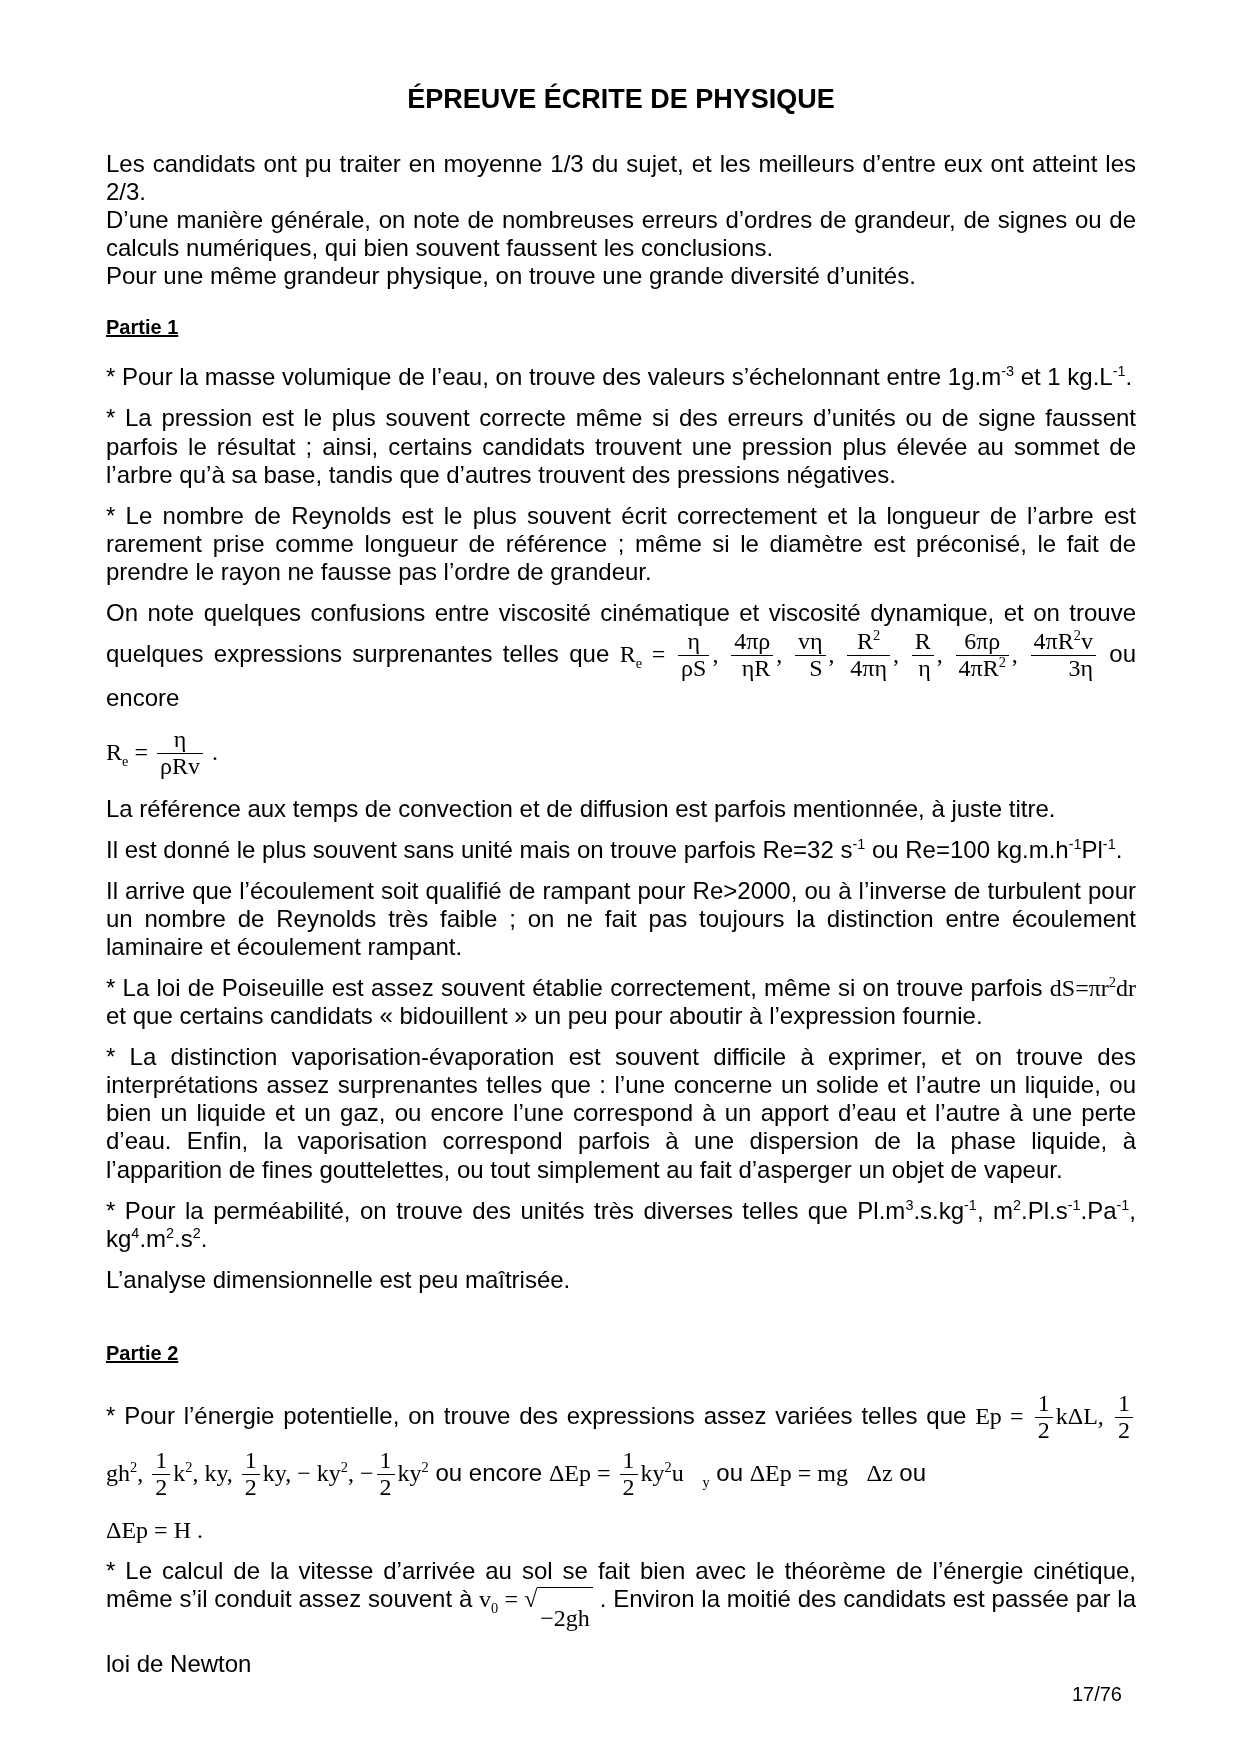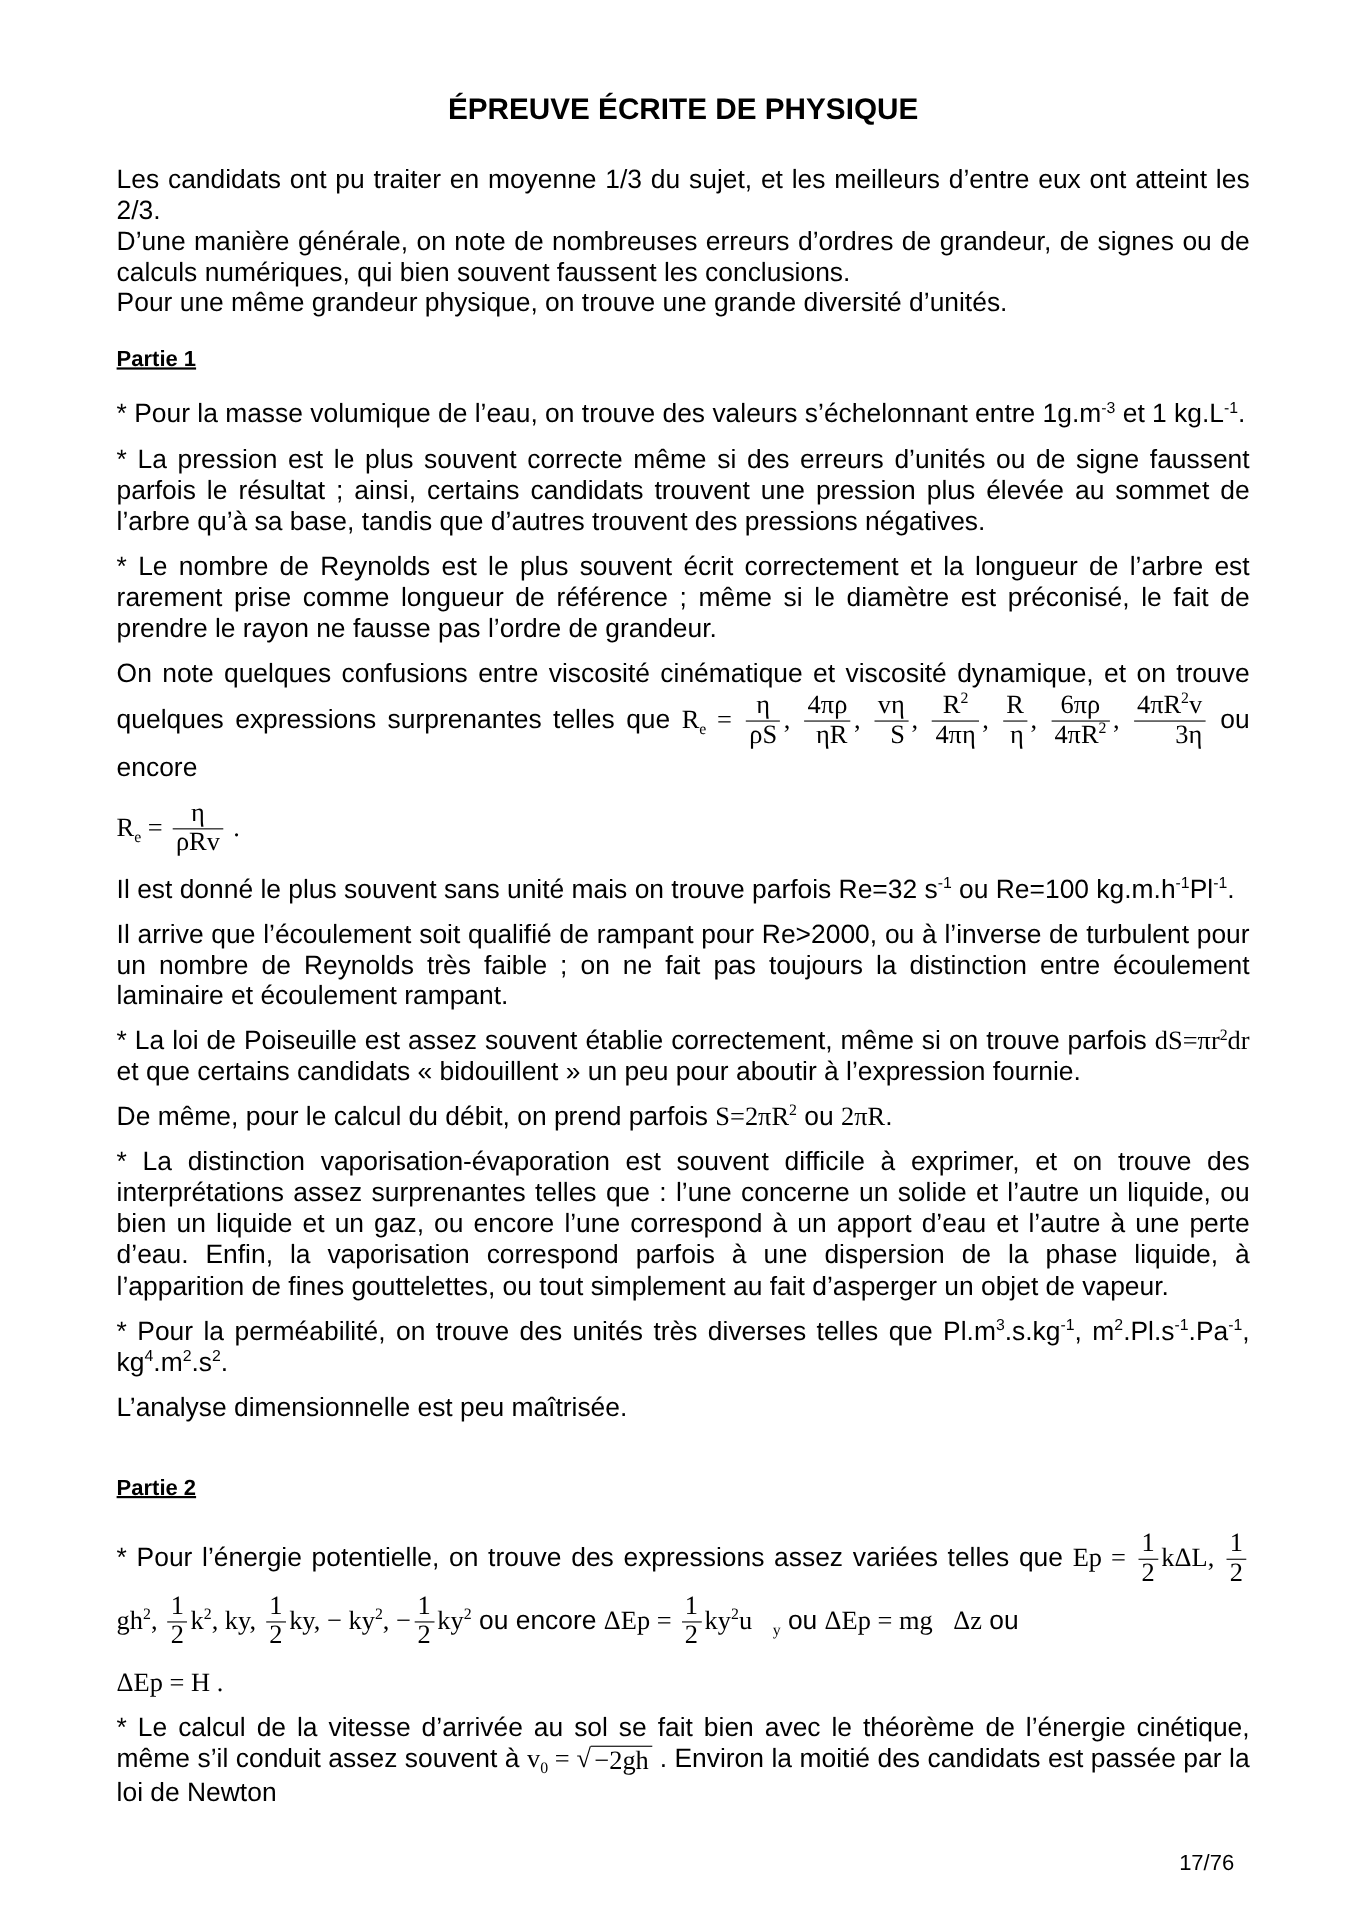--- a/index.html
+++ b/index.html
@@ -41,21 +41,21 @@
     text-align: center;
     font-family: "Liberation Serif", serif;
     line-height: 1.08;
     padding: 0 2px;
     margin: 2px 1px;
   }
   .frac .num, .frac .den { display: block; padding: 0 3px; }
   .frac .den { border-top: 1.6px solid #000; text-align: right; }
   .sqrt { display: inline-flex; align-items: flex-start; font-family: "Liberation Serif", serif; }
   .sqrt .radical { line-height: 1.05; }
-  .sqrt .radicand { border-top: 1.8px solid #000; line-height: 1.15; padding: 0 3px; }
+  .sqrt .radicand { border-top: 1.8px solid #000; line-height: 1.15; padding: 17px 3px; }
   .page-number {
     position: absolute;
     right: 118px;
     bottom: 46px;
     font-size: 20px;
   }
 </style>
 </head>
 <body>
 
@@ -67,24 +67,24 @@
   <p class="intro-line">D’une manière générale, on note de nombreuses erreurs d’ordres de grandeur, de signes ou de calculs numériques, qui bien souvent faussent les conclusions.</p>
   <p class="intro-line last">Pour une même grandeur physique, on trouve une grande diversité d’unités.</p>
 
   <div class="heading">Partie 1</div>
 
   <p><span>* Pour la masse volumique de l’eau, on trouve des valeurs s’échelonnant entre 1g.m</span><sup>-3</sup><span> et 1 kg.L</span><sup>-1</sup><span>.</span></p>
   <p>* La pression est le plus souvent correcte même si des erreurs d’unités ou de signe faussent parfois le résultat ; ainsi, certains candidats trouvent une pression plus élevée au sommet de l’arbre qu’à sa base, tandis que d’autres trouvent des pressions négatives.</p>
   <p>* Le nombre de Reynolds est le plus souvent écrit correctement et la longueur de l’arbre est rarement prise comme longueur de référence ; même si le diamètre est préconisé, le fait de prendre le rayon ne fausse pas l’ordre de grandeur.</p>
   <p><span>On note quelques confusions entre viscosité cinématique et viscosité dynamique, et on trouve quelques expressions surprenantes telles que </span><span class="math">R</span><sub class="math">e</sub><span class="math"> = </span><span class="frac"><span class="num"><span class="math">η</span></span><span class="den"><span class="math">ρS</span></span></span><span class="math">, </span><span class="frac"><span class="num"><span class="math">4πρ</span></span><span class="den"><span class="math">ηR</span></span></span><span class="math">, </span><span class="frac"><span class="num"><span class="math">vη</span></span><span class="den"><span class="math">S</span></span></span><span class="math">, </span><span class="frac"><span class="num"><span class="math">R</span><sup class="math">2</sup></span><span class="den"><span class="math">4πη</span></span></span><span class="math">, </span><span class="frac"><span class="num"><span class="math">R</span></span><span class="den"><span class="math">η</span></span></span><span class="math">, </span><span class="frac"><span class="num"><span class="math">6πρ</span></span><span class="den"><span class="math">4πR</span><sup class="math">2</sup></span></span><span class="math">, </span><span class="frac"><span class="num"><span class="math">4πR</span><sup class="math">2</sup><span class="math">v</span></span><span class="den"><span class="math">3η</span></span></span><span> ou encore</span></p>
   <p><span class="math">R</span><sub class="math">e</sub><span class="math"> = </span><span class="frac"><span class="num"><span class="math">η</span></span><span class="den"><span class="math">ρRv</span></span></span><span class="math"> .</span></p>
+  <p>La référence aux temps de convection et de diffusion est parfois mentionnée, à juste titre.</p>
   <p><span>Il est donné le plus souvent sans unité mais on trouve parfois Re=32 s</span><sup>-1</sup><span> ou Re=100 kg.m.h</span><sup>-1</sup><span>Pl</span><sup>-1</sup><span>.</span></p>
   <p>Il arrive que l’écoulement soit qualifié de rampant pour Re&gt;2000, ou à l’inverse de turbulent pour un nombre de Reynolds très faible ; on ne fait pas toujours la distinction entre écoulement laminaire et écoulement rampant.</p>
   <p><span>* La loi de Poiseuille est assez souvent établie correctement, même si on trouve parfois </span><span class="math">dS=πr</span><sup class="math">2</sup><span class="math">dr</span><span> et que certains candidats «&nbsp;bidouillent&nbsp;» un peu pour aboutir à l’expression fournie.</span></p>
-  <p><span>De même, pour le calcul du débit, on prend parfois </span><span class="math">S=2πR</span><sup class="math">2</sup><span> ou </span><span class="math">2πR</span><span>.</span></p>
   <p>* La distinction vaporisation-évaporation est souvent difficile à exprimer, et on trouve des interprétations assez surprenantes telles que : l’une concerne un solide et l’autre un liquide, ou bien un liquide et un gaz, ou encore l’une correspond à un apport d’eau et l’autre à une perte d’eau. Enfin, la vaporisation correspond parfois à une dispersion de la phase liquide, à l’apparition de fines gouttelettes, ou tout simplement au fait d’asperger un objet de vapeur.</p>
   <p><span>* Pour la perméabilité, on trouve des unités très diverses telles que Pl.m</span><sup>3</sup><span>.s.kg</span><sup>-1</sup><span>, m</span><sup>2</sup><span>.Pl.s</span><sup>-1</sup><span>.Pa</span><sup>-1</sup><span>, kg</span><sup>4</sup><span>.m</span><sup>2</sup><span>.s</span><sup>2</sup><span>.</span></p>
   <p>L’analyse dimensionnelle est peu maîtrisée.</p>
 
   <div class="heading part2">Partie 2</div>
 
   <p><span>* Pour l’énergie potentielle, on trouve des expressions assez variées telles que </span><span class="math">Ep = </span><span class="frac"><span class="num"><span class="math">1</span></span><span class="den"><span class="math">2</span></span></span><span class="math">kΔL, </span><span class="frac"><span class="num"><span class="math">1</span></span><span class="den"><span class="math">2</span></span></span><span class="math">gh</span><sup class="math">2</sup><span class="math">, </span><span class="frac"><span class="num"><span class="math">1</span></span><span class="den"><span class="math">2</span></span></span><span class="math">k</span><sup class="math">2</sup><span class="math">, ky, </span><span class="frac"><span class="num"><span class="math">1</span></span><span class="den"><span class="math">2</span></span></span><span class="math">ky, − ky</span><sup class="math">2</sup><span class="math">, −</span><span class="frac"><span class="num"><span class="math">1</span></span><span class="den"><span class="math">2</span></span></span><span class="math">ky</span><sup class="math">2</sup><span> ou encore </span><span class="math">ΔEp = </span><span class="frac"><span class="num"><span class="math">1</span></span><span class="den"><span class="math">2</span></span></span><span class="math">ky</span><sup class="math">2</sup><span class="math">u⃗</span><sub class="math">y</sub><span> ou </span><span class="math">ΔEp = mg⃗Δz</span><span> ou</span></p>
   <p><span class="math">ΔEp = H .</span></p>
   <p><span>* Le calcul de la vitesse d’arrivée au sol se fait bien avec le théorème de l’énergie cinétique, même s’il conduit assez souvent à </span><span class="math">v</span><sub class="math">0</sub><span class="math"> = </span><span class="sqrt">
         <span class="radical">√</span>

